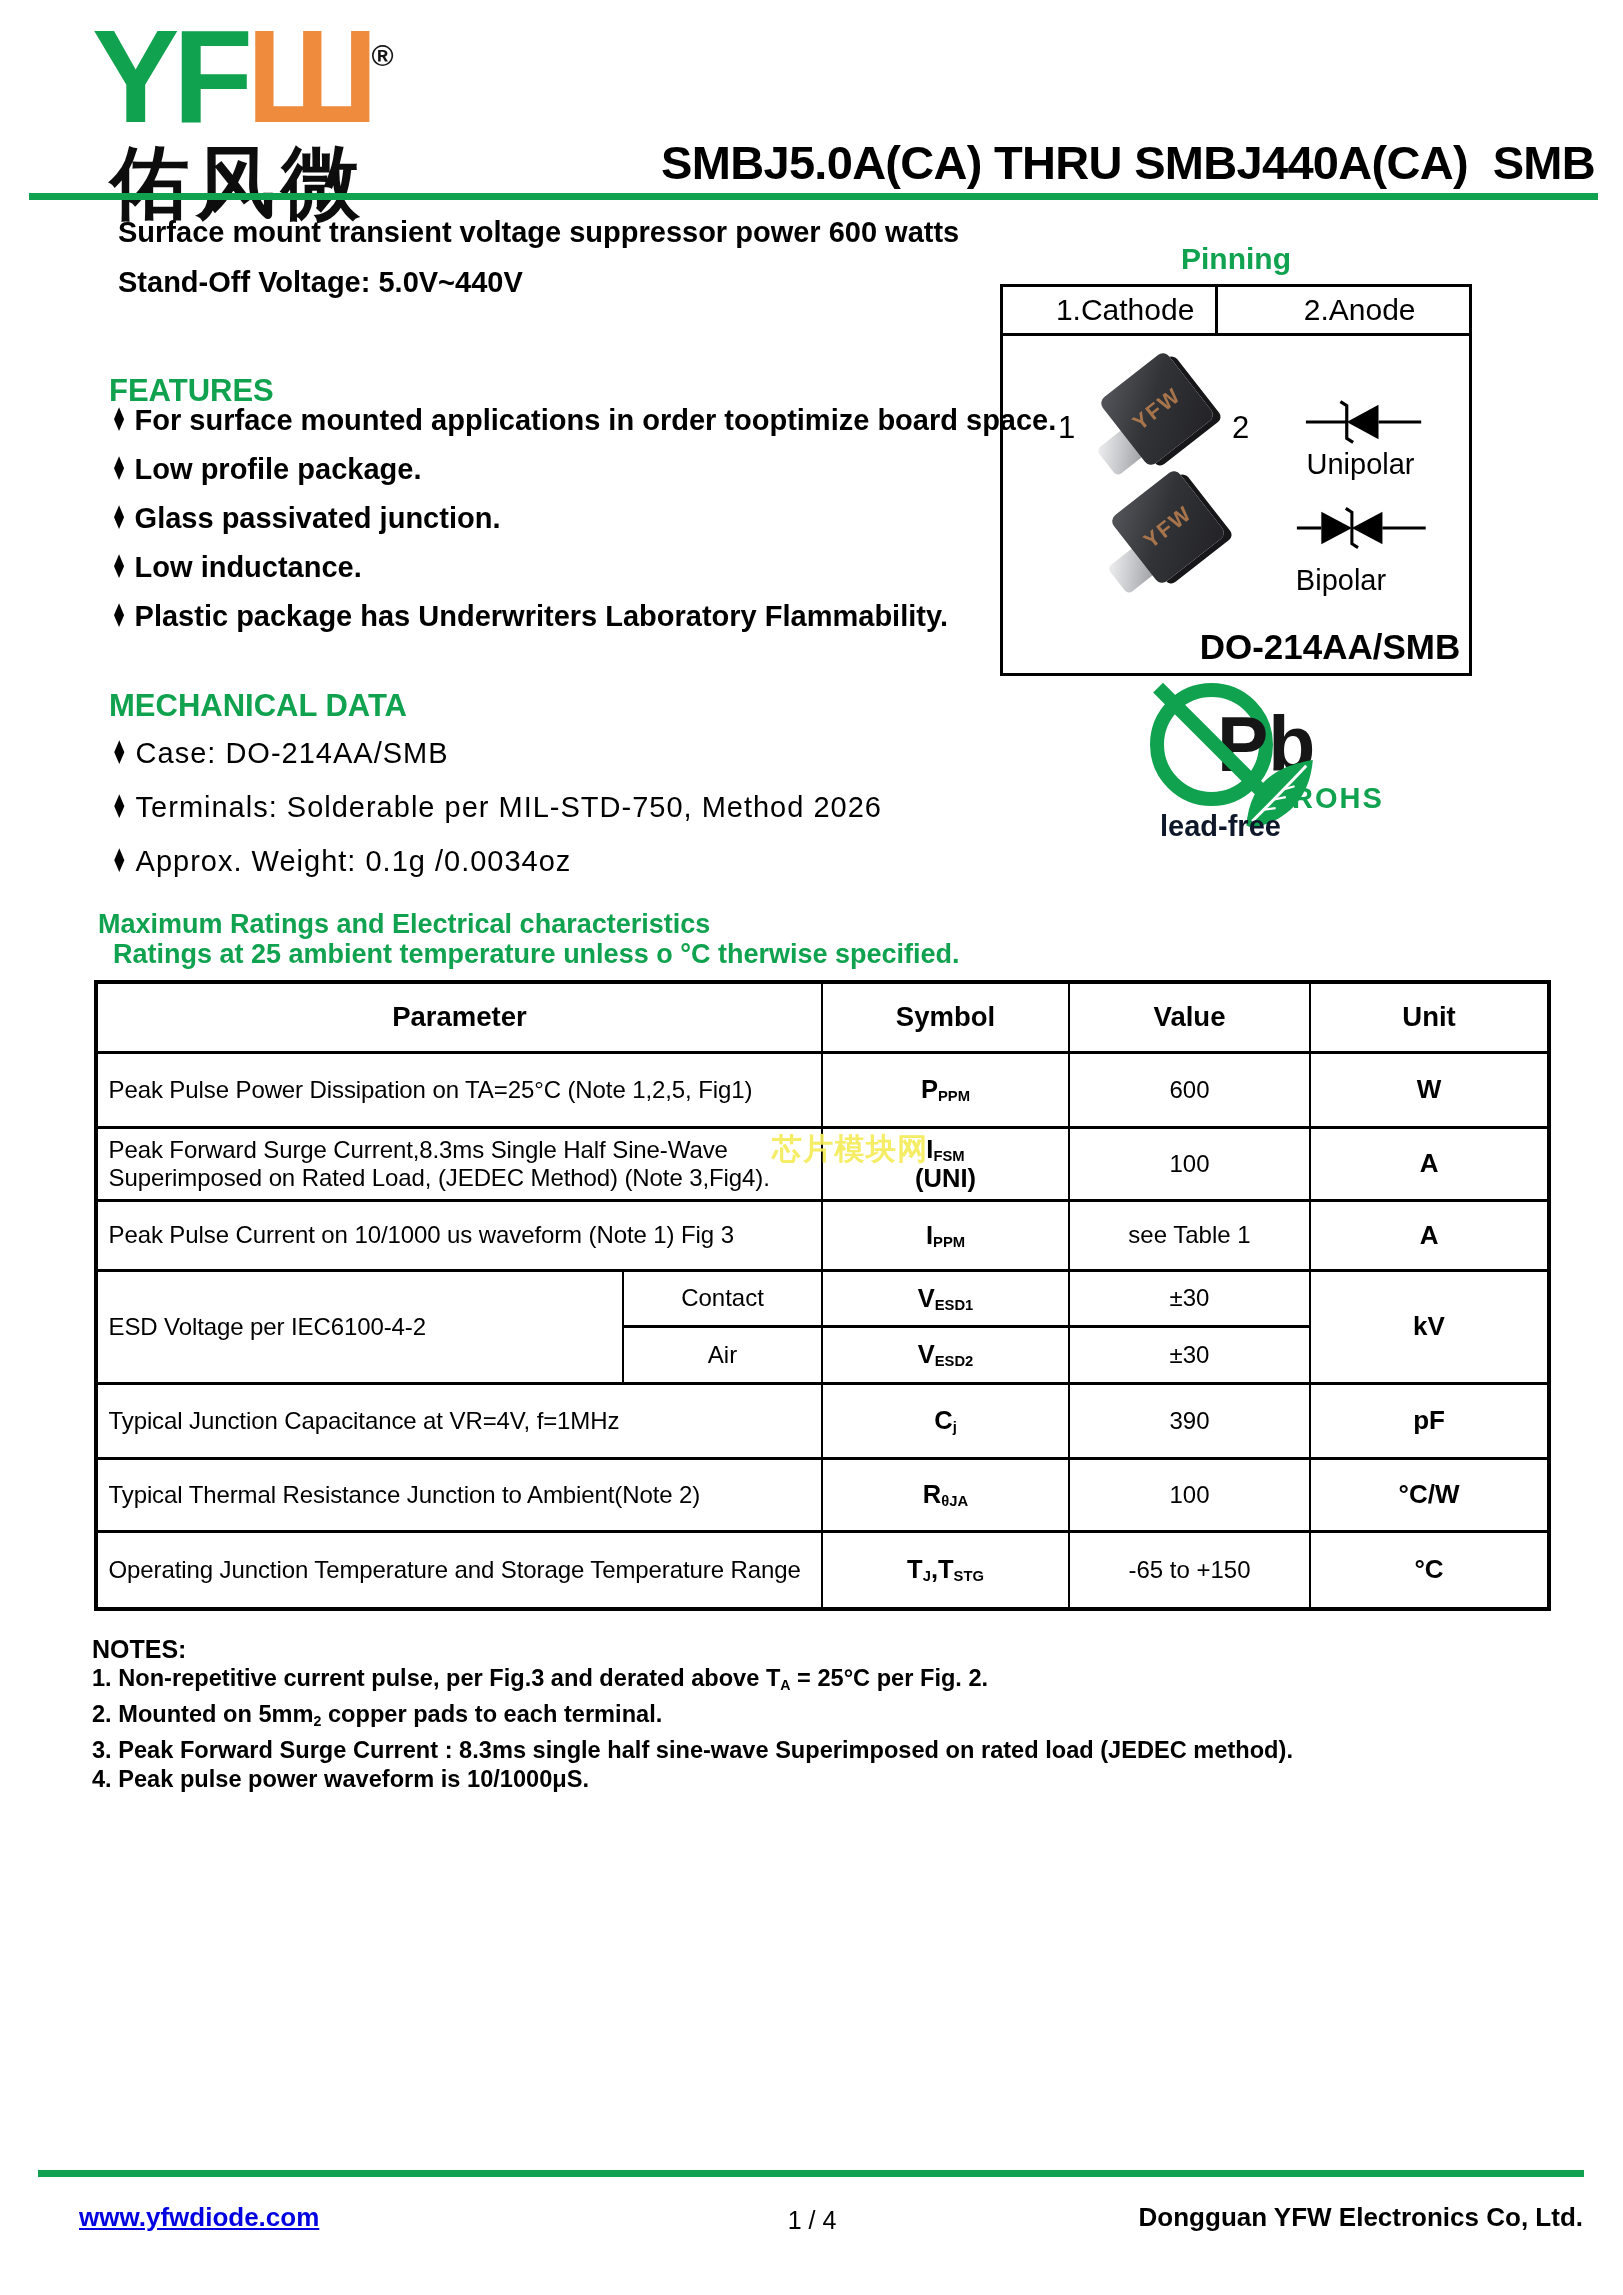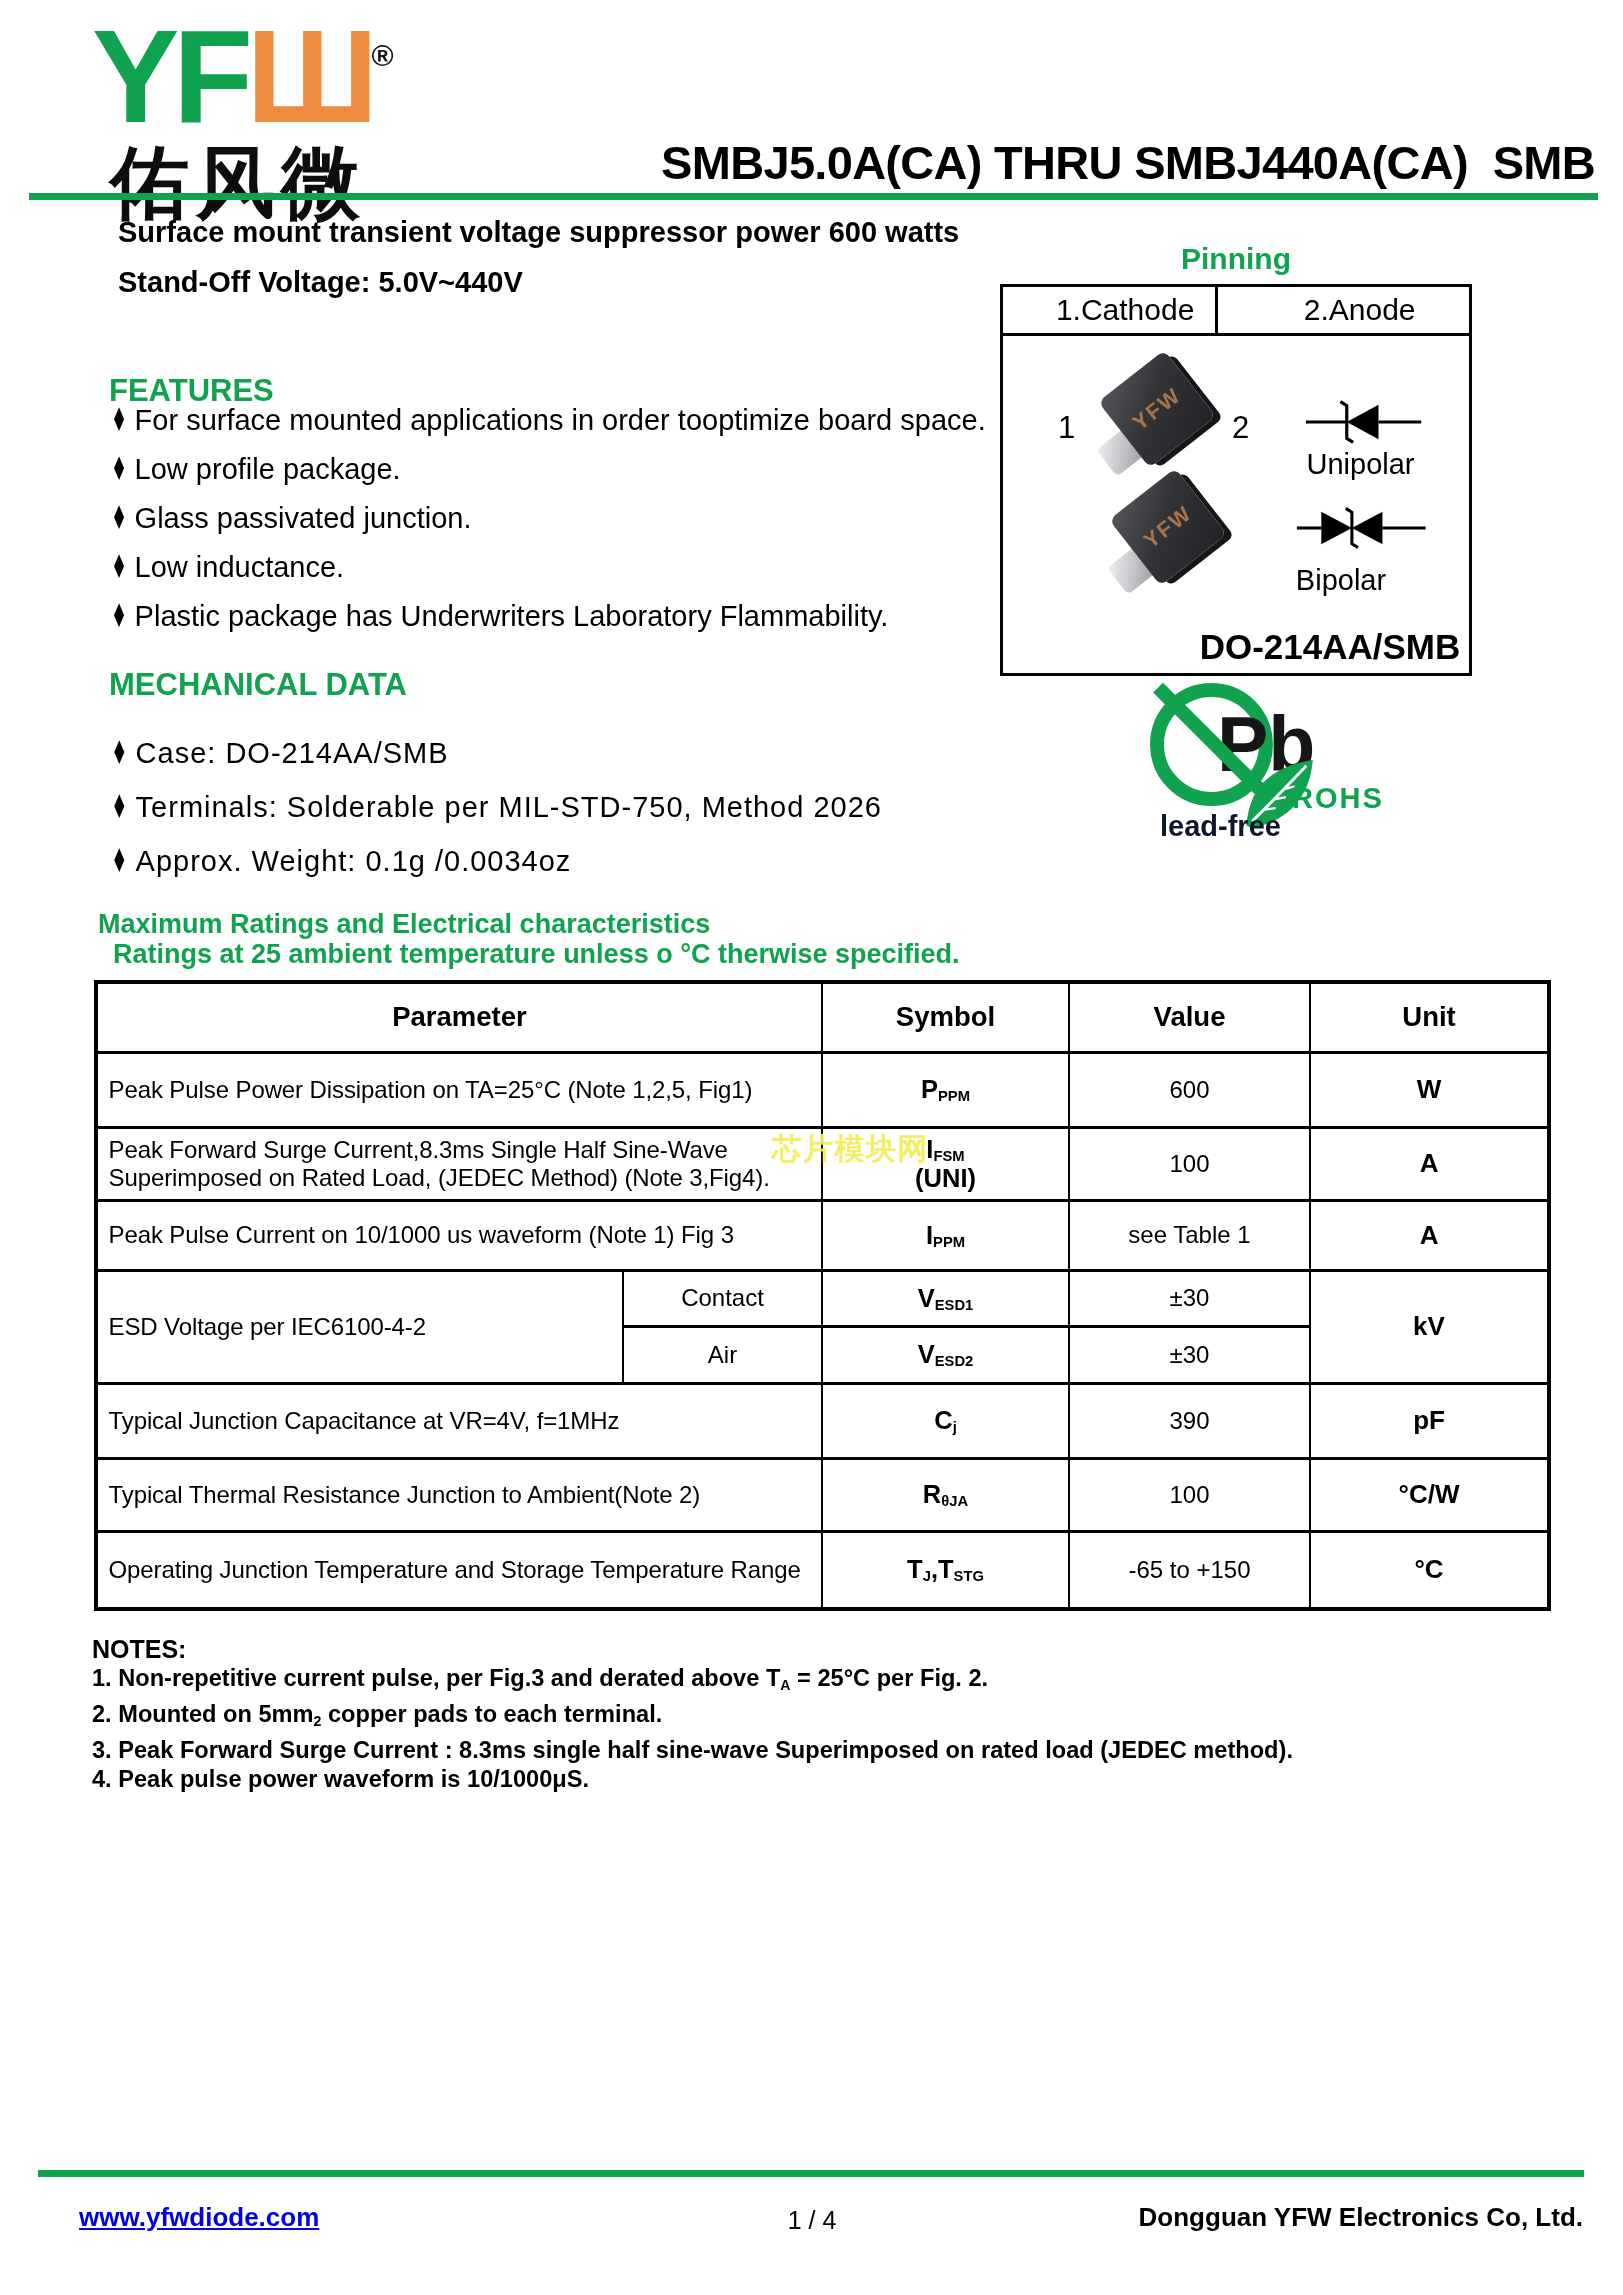--- a/index.html
+++ b/index.html
@@ -132,29 +132,29 @@
         <polygon points="198,18 198,92 128,55" fill="#000"></polygon>
         <line x1="198" y1="55" x2="297" y2="55" stroke="#000" stroke-width="7"></line>
       </svg>
     </div>
     <div class="abs pin-sym-label" style="left:279px;top:277px;width:118px;">Bipolar</div>
 
     <div class="abs do-label" style="left:196px;top:340px;width:262px;">DO-214AA/SMB</div>
   </div>
 
   <div class="abs green-head" style="left:109px;top:373px;">FEATURES</div>
-  <ul class="abs blist" style="left:106px;top:396px;">
+  <ul class="abs blist" style="left:106px;top:396px;font-weight:bold;">
     <li><span class="bullet">♦</span><span>For surface mounted applications in order tooptimize board space.</span></li>
     <li><span class="bullet">♦</span><span>Low profile package.</span></li>
     <li><span class="bullet">♦</span><span>Glass passivated junction.</span></li>
     <li><span class="bullet">♦</span><span>Low inductance.</span></li>
     <li><span class="bullet">♦</span><span>Plastic package has Underwriters Laboratory Flammability.</span></li>
   </ul>
 
-  <div class="abs green-head" style="left:109px;top:667px;">MECHANICAL DATA</div>
+  <div class="abs green-head" style="left:109px;top:688px;">MECHANICAL DATA</div>
   <ul class="abs blist mlist" style="left:106px;top:726px;">
     <li><span class="bullet">♦</span><span>Case: DO-214AA/SMB</span></li>
     <li><span class="bullet">♦</span><span>Terminals: Solderable per MIL-STD-750, Method 2026</span></li>
     <li><span class="bullet">♦</span><span>Approx. Weight: 0.1g /0.0034oz</span></li>
   </ul>
 
   <div class="abs" style="left:1143px;top:675px;width:255px;height:171px;">
     <div class="abs pb-ring" style="left:6.5px;top:7.9px;"></div>
     <div class="abs pb-text" style="left:29px;top:31px;">Pb</div>
     <div class="abs pb-slash" style="left:-9.2px;top:64px;"></div>

